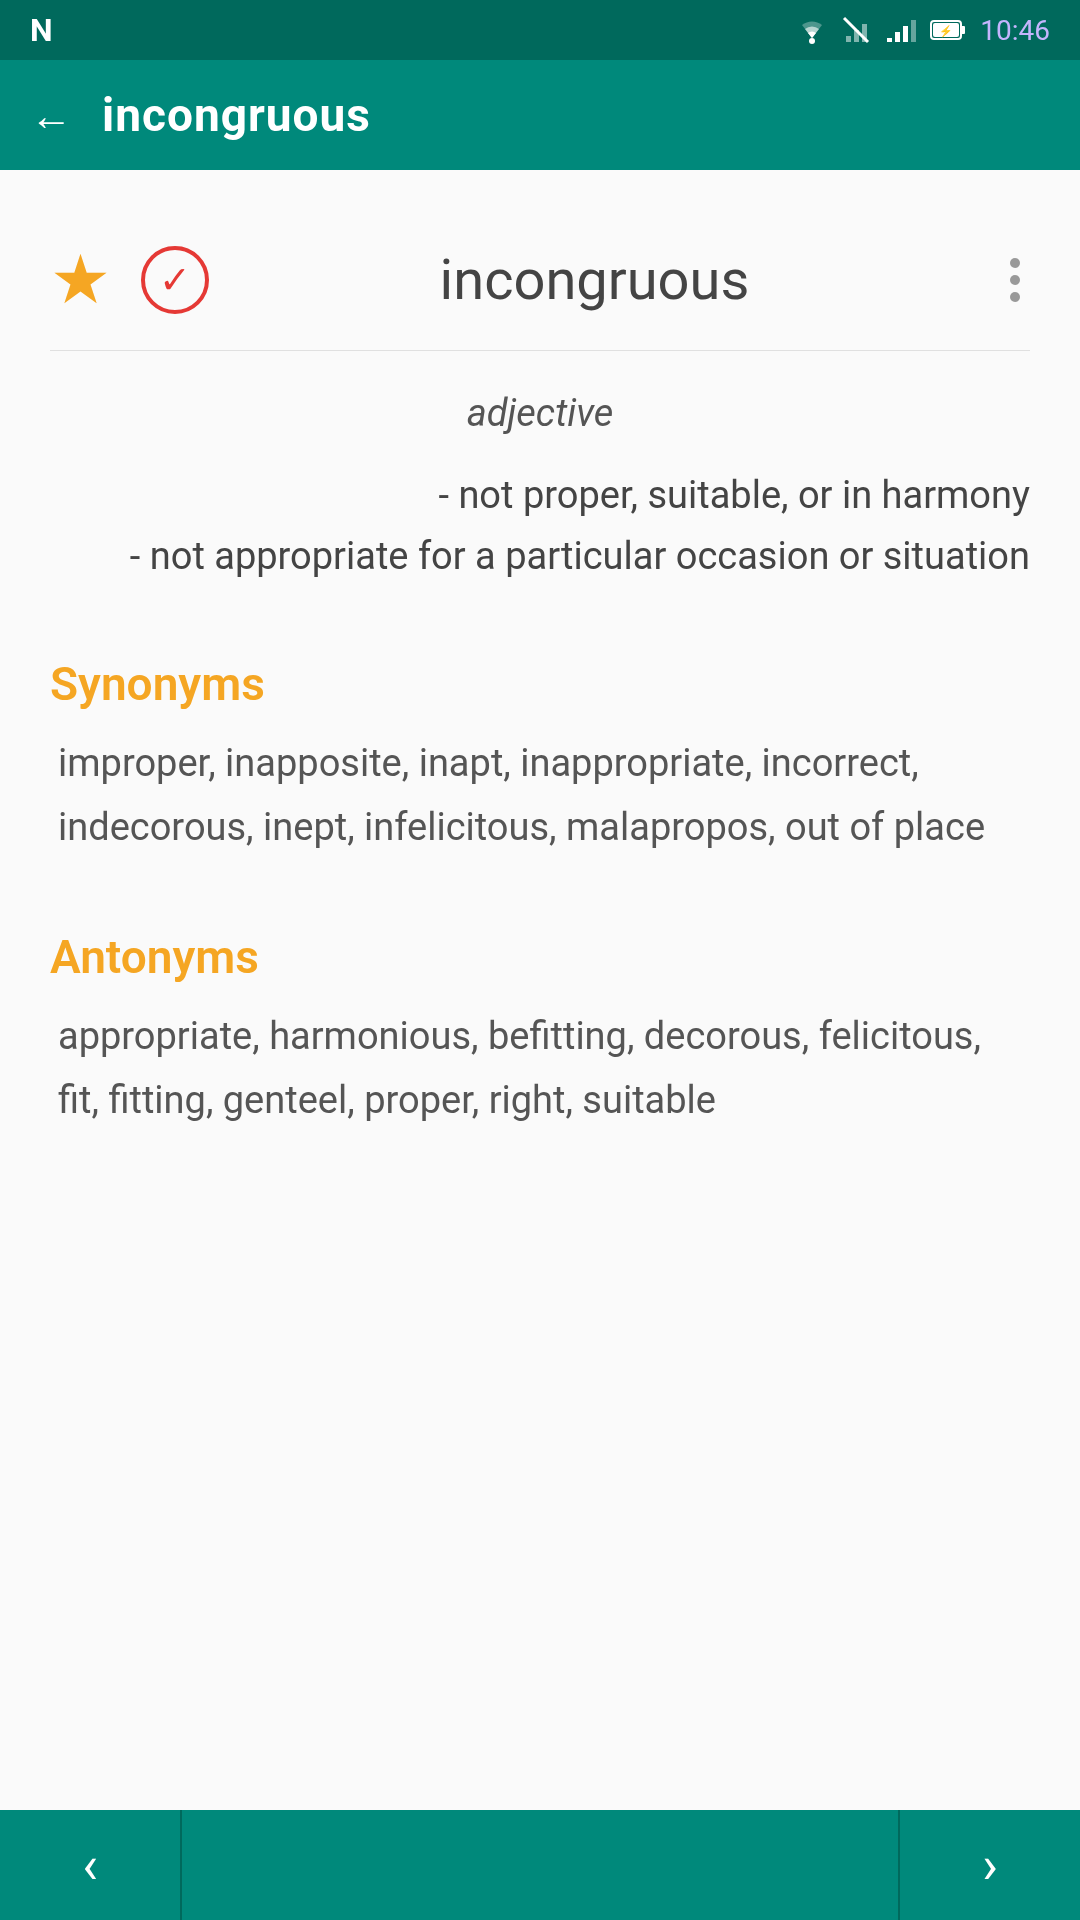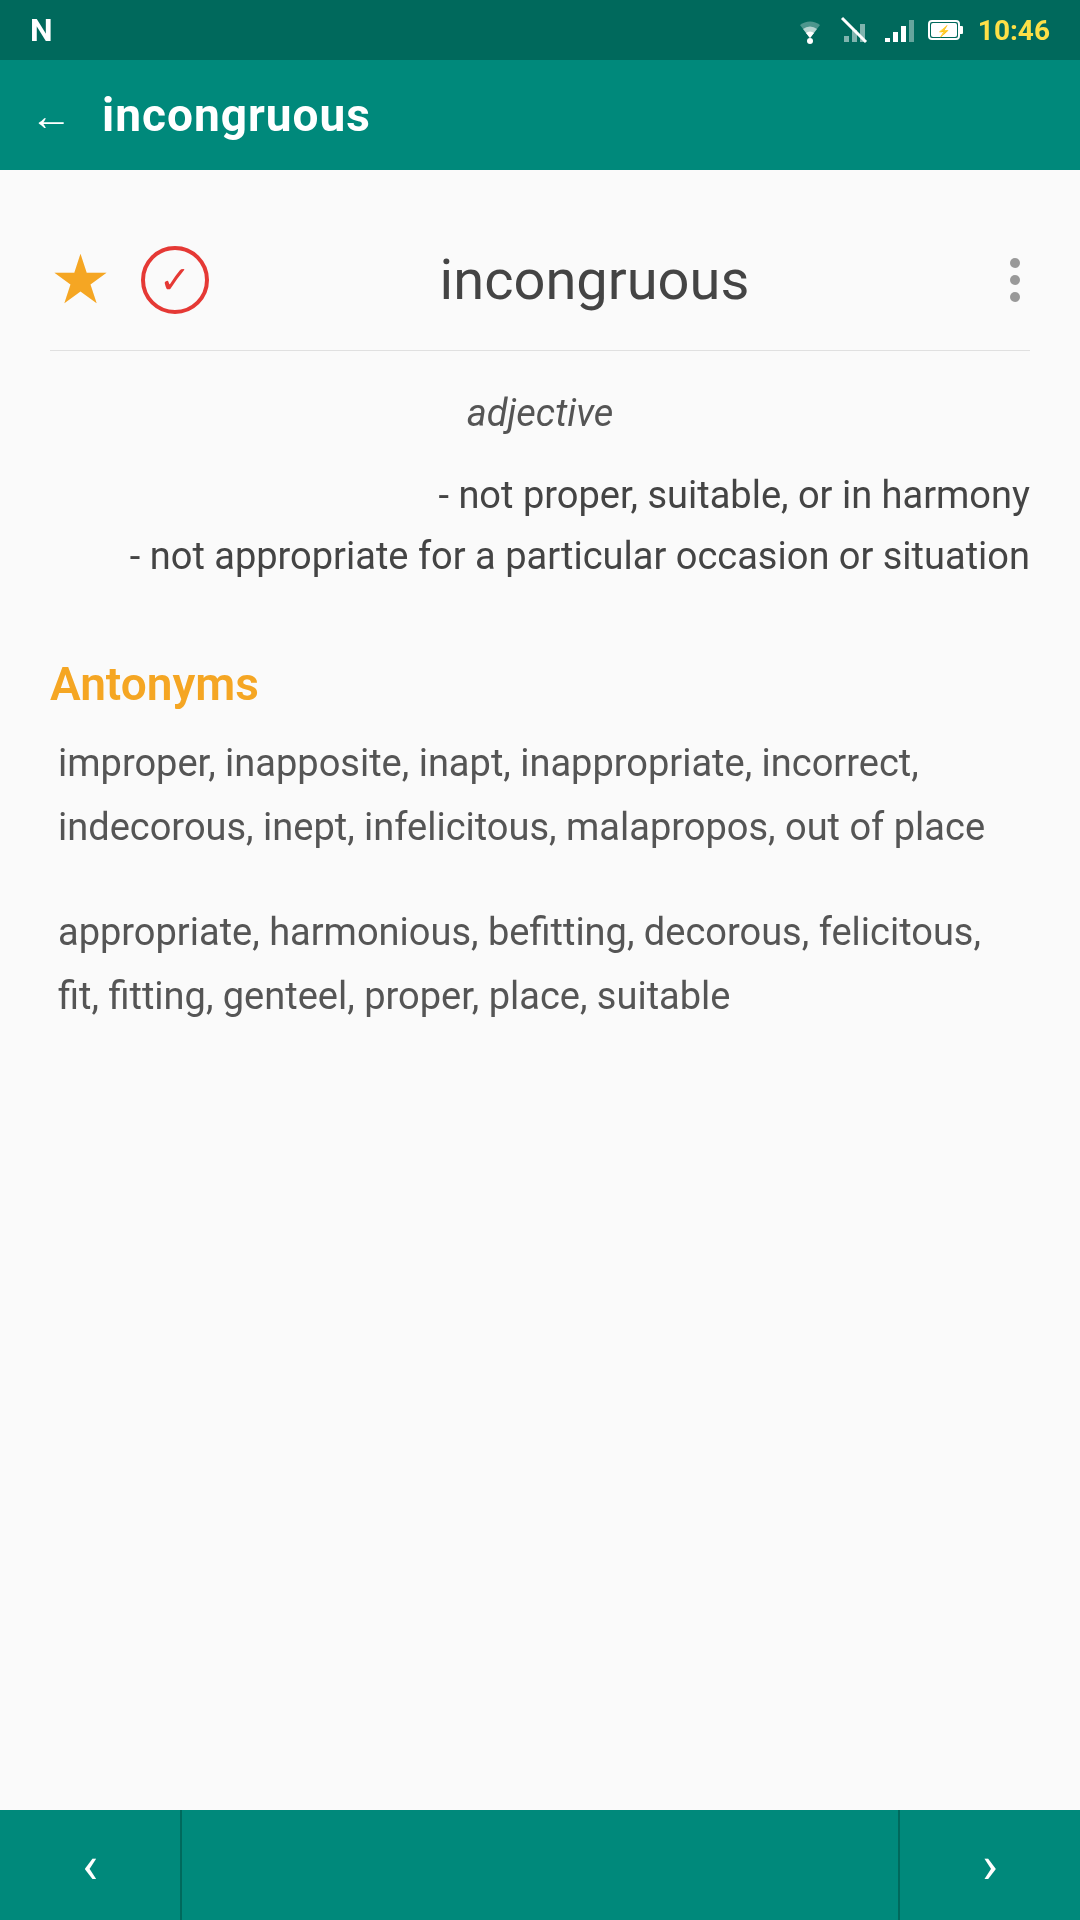--- a/index.html
+++ b/index.html
@@ -33,23 +33,23 @@
       align-items: center;
     }
 
     .status-bar-right {
       display: flex;
       align-items: center;
       gap: 12px;
     }
 
     .status-time {
-      color: #fde047;
+      color: #c4b5fd;
       font-size: 28px;
-      font-weight: bold;
+      font-weight: normal;
     }
 
     
     .app-bar {
       background: #00897b;
       height: 110px;
       display: flex;
       align-items: center;
       padding: 0 30px;
       gap: 30px;
@@ -271,24 +271,25 @@
 
   <div class="divider"></div>
 
   <div class="part-of-speech">adjective</div>
 
   <div class="definition">
     - not proper, suitable, or in harmony<br>
     - not appropriate for a particular occasion or situation
   </div>
 
+  <div class="section-header">Synonyms</div>
+  <div class="section-content">improper, inapposite, inapt, inappropriate, incorrect, indecorous, inept, infelicitous, malapropos, out of place</div>
+
   <div class="section-header">Antonyms</div>
-  <div class="section-content">improper, inapposite, inapt, inappropriate, incorrect, indecorous, inept, infelicitous, malapropos, out of place</div>
-
-  <div class="section-content">appropriate, harmonious, befitting, decorous, felicitous, fit, fitting, genteel, proper, place, suitable</div>
+  <div class="section-content">appropriate, harmonious, befitting, decorous, felicitous, fit, fitting, genteel, proper, right, suitable</div>
 
 </div>
 
 <div class="bottom-nav">
   <div class="nav-btn">
     <span class="nav-arrow">‹</span>
   </div>
   <div class="nav-btn-center"></div>
   <div class="nav-btn">
     <span class="nav-arrow">›</span>

